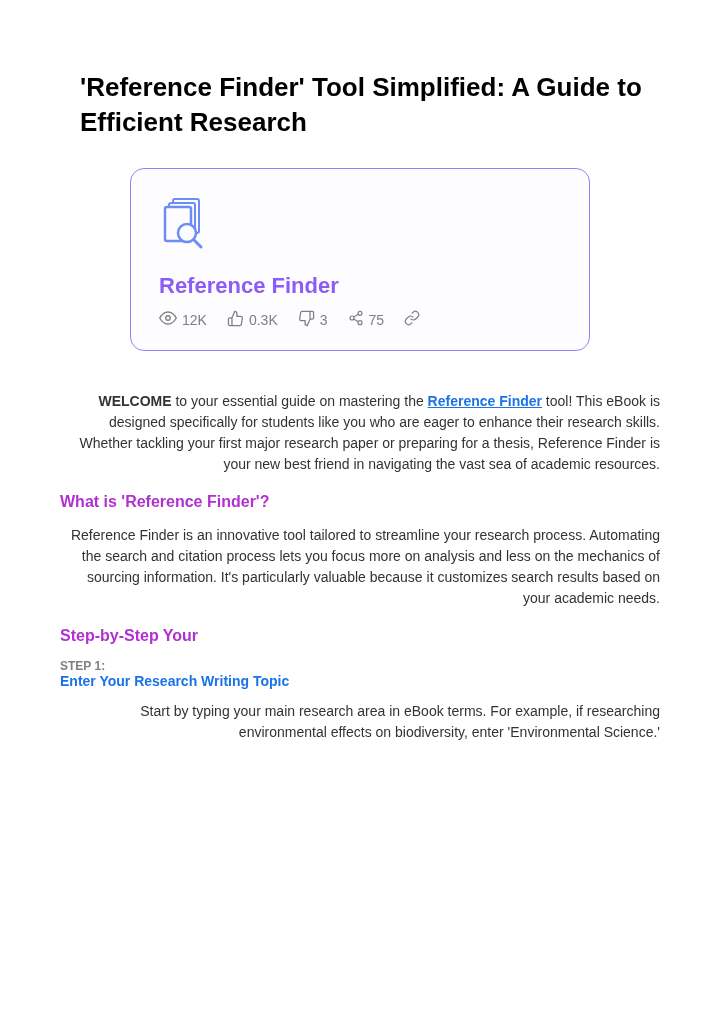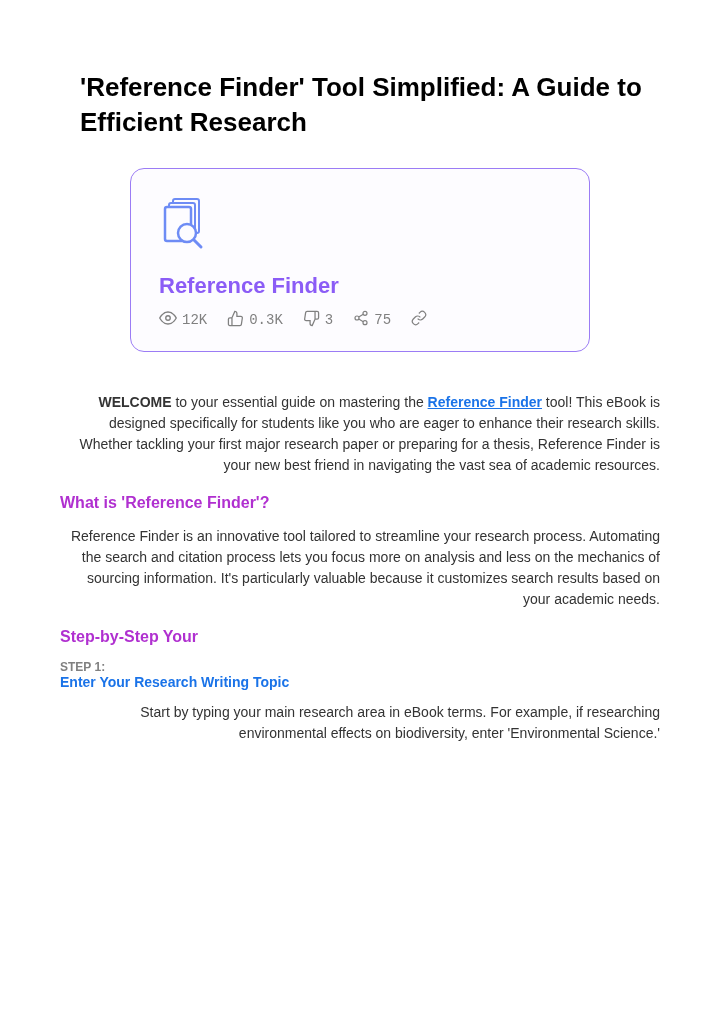--- a/index.html
+++ b/index.html
@@ -48,21 +48,20 @@
       color: #9b8bc7;
       line-height: 1.5;
       margin-bottom: 26px;
     }
     .card-stats {
       display: flex;
       align-items: center;
       gap: 20px;
       color: #808080;
       font-size: 14px;
-      font-family: Liberation Mono, monospace;
     }
     .stat {
       display: flex;
       align-items: center;
       gap: 5px;
     }
     .body-text {
       font-size: 14px;
       line-height: 1.5;
       color: #333;

